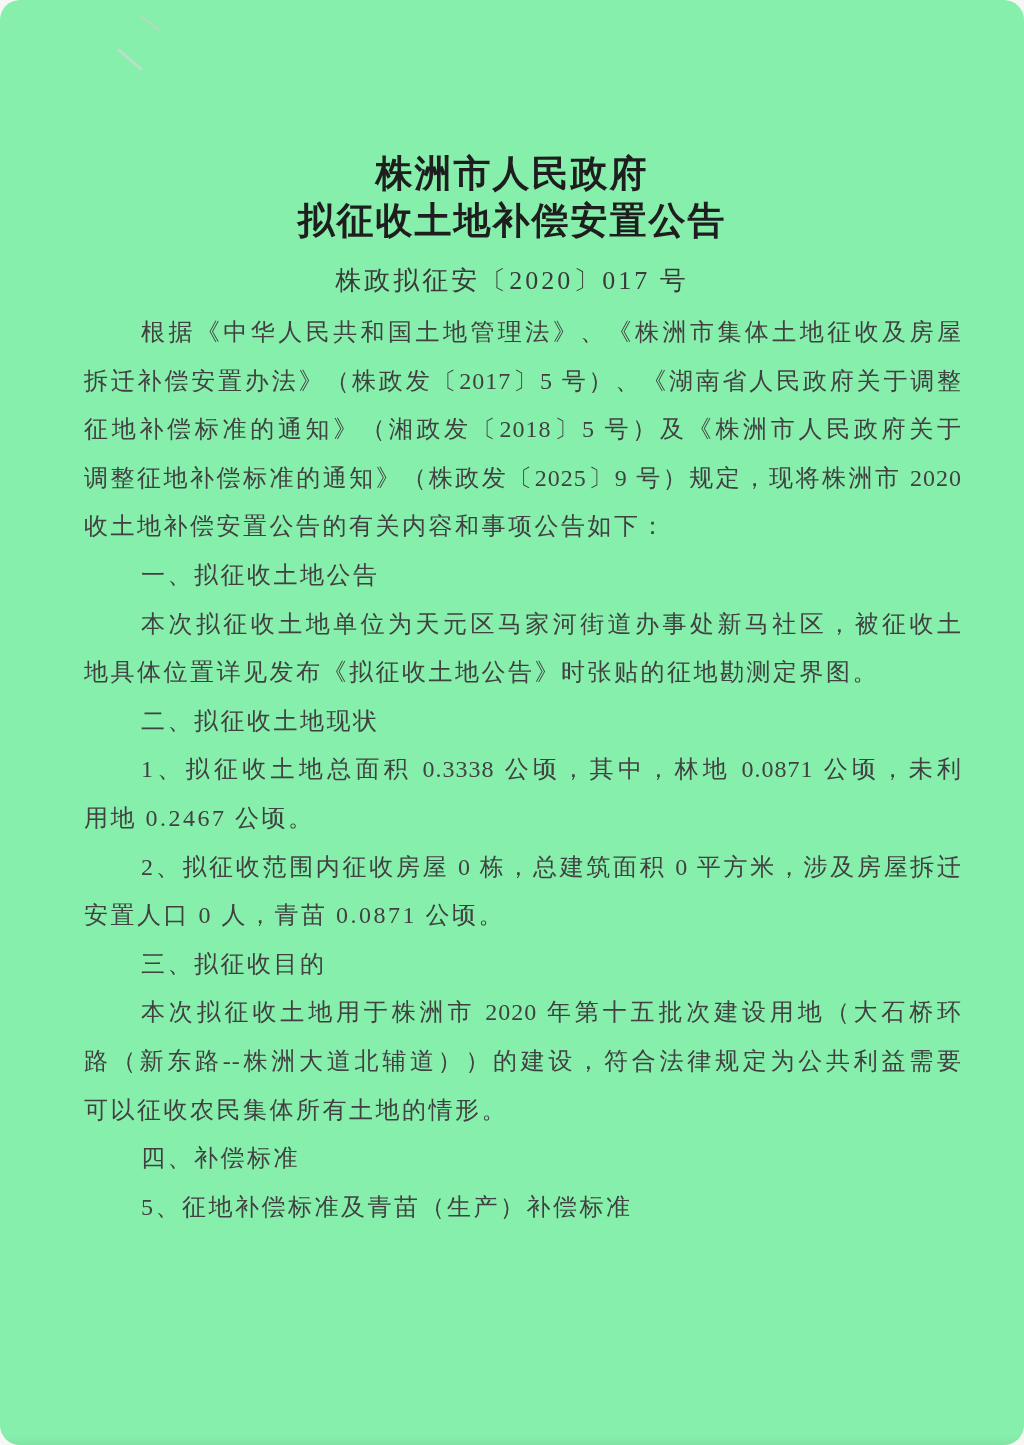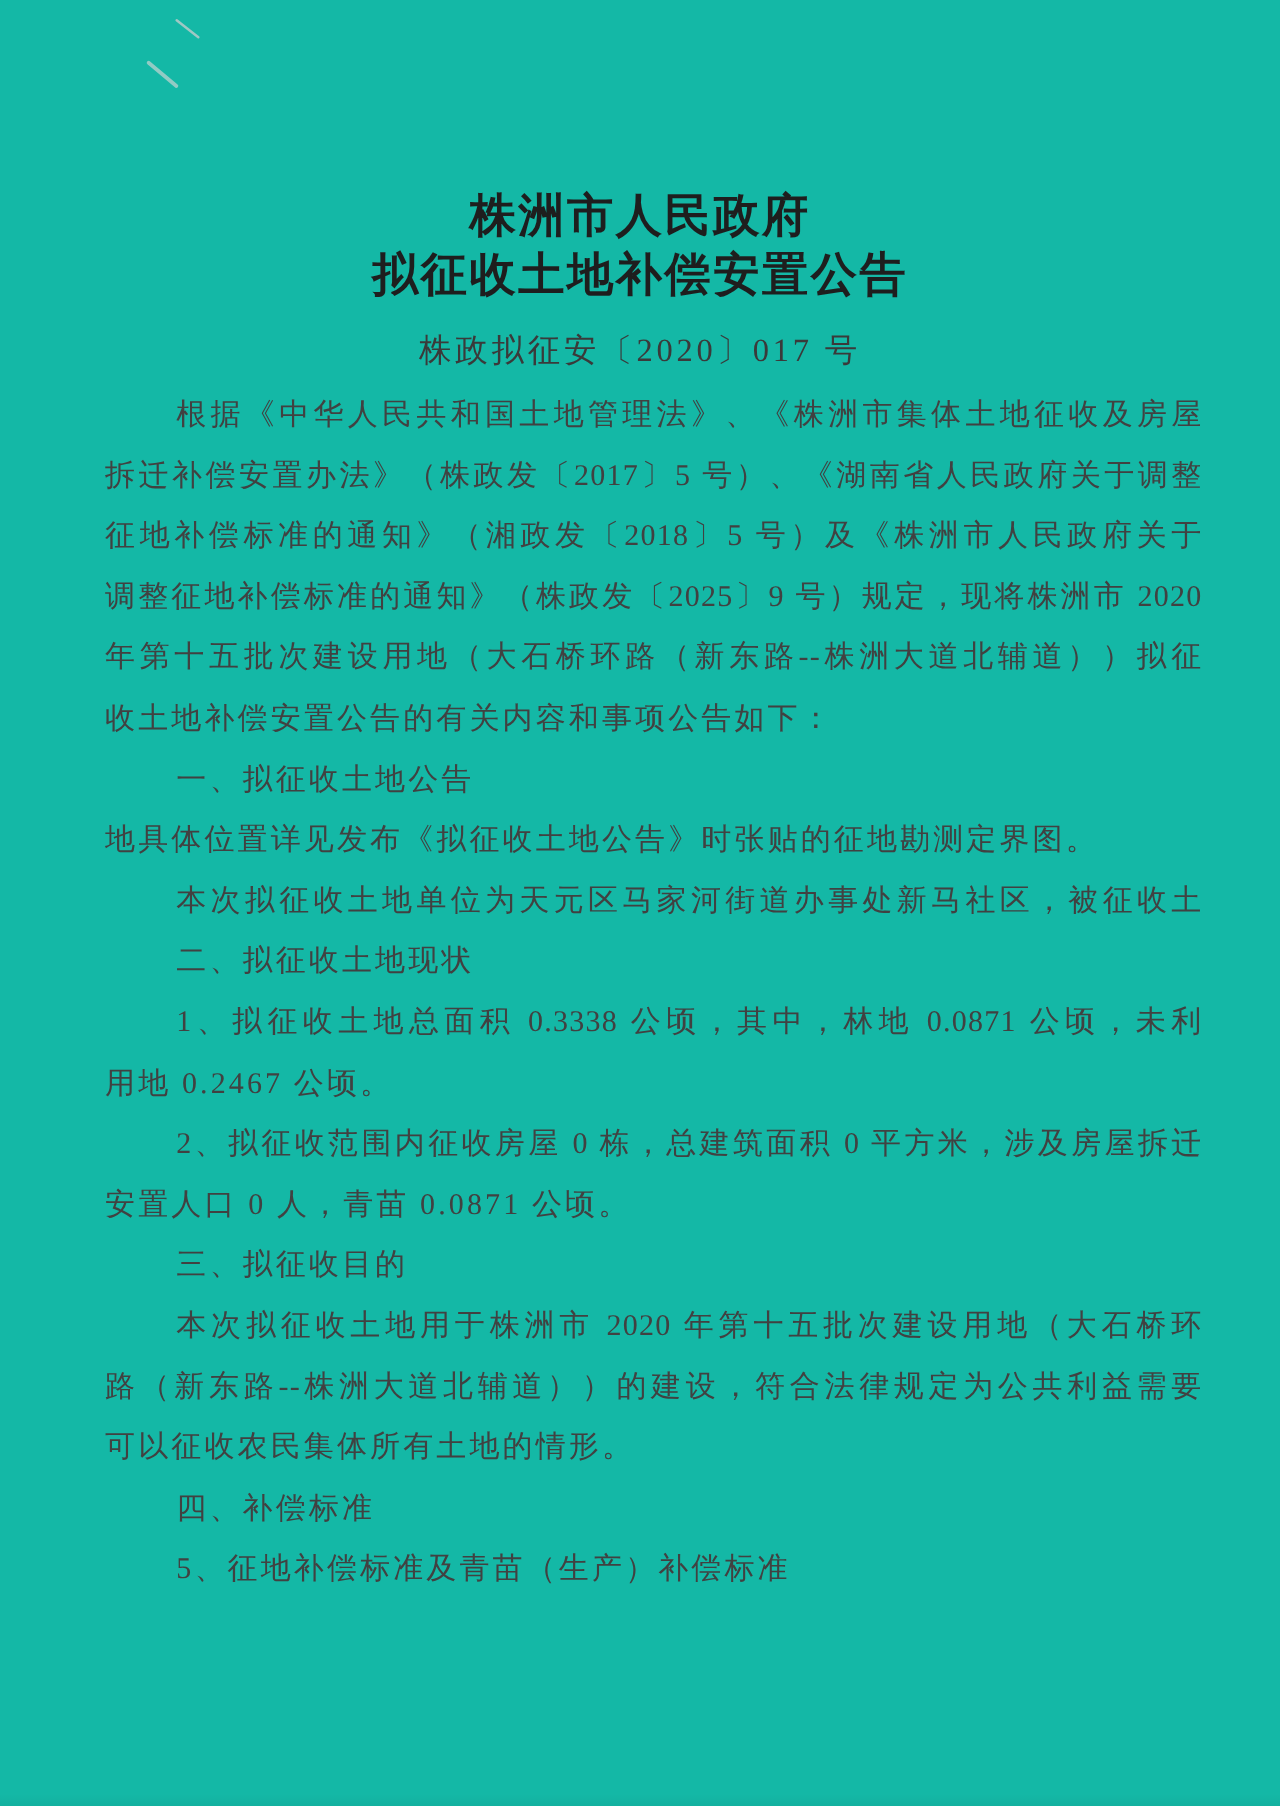--- a/index.html
+++ b/index.html
@@ -5,23 +5,24 @@
   html, body {
     margin: 0;
     padding: 0;
     background: #f6f6f5;
   }
   .page {
     position: relative;
     width: 1024px;
     height: 1445px;
     margin: 0 auto;
-    background: #14b8a6;
+    background: #86efac;
     overflow: hidden;
     font-family: "Liberation Serif", "DejaVu Serif", serif;
+    border-radius: 20px;
   }
   
   .smudge-a {
     position: absolute;
     left: 138px; top: 22px;
     width: 24px; height: 2px;
     background: #cdcdcd;
     transform: rotate(38deg);
     opacity: .75;
     border-radius: 2px;
@@ -104,25 +105,24 @@
     <h1 class="title">株洲市人民政府</h1>
     <h1 class="title">拟征收土地补偿安置公告</h1>
     <div class="doc-number">株政拟征安〔2020〕017 号</div>
   </div>
 
   <div class="content">
     <div class="line indent fill">根据《中华人民共和国土地管理法》、《株洲市集体土地征收及房屋</div>
     <div class="line fill">拆迁补偿安置办法》（株政发〔2017〕5 号）、《湖南省人民政府关于调整</div>
     <div class="line fill">征地补偿标准的通知》（湘政发〔2018〕5 号）及《株洲市人民政府关于</div>
     <div class="line fill">调整征地补偿标准的通知》（株政发〔2025〕9 号）规定，现将株洲市 2020</div>
-    <div class="line fill">年第十五批次建设用地（大石桥环路（新东路--株洲大道北辅道））拟征</div>
     <div class="line">收土地补偿安置公告的有关内容和事项公告如下：</div>
     <div class="line indent">一、拟征收土地公告</div>
+    <div class="line indent fill">本次拟征收土地单位为天元区马家河街道办事处新马社区，被征收土</div>
     <div class="line">地具体位置详见发布《拟征收土地公告》时张贴的征地勘测定界图。</div>
-    <div class="line indent fill">本次拟征收土地单位为天元区马家河街道办事处新马社区，被征收土</div>
     <div class="line indent">二、拟征收土地现状</div>
     <div class="line indent fill">1、拟征收土地总面积 0.3338 公顷，其中，林地 0.0871 公顷，未利</div>
     <div class="line">用地 0.2467 公顷。</div>
     <div class="line indent fill">2、拟征收范围内征收房屋 0 栋，总建筑面积 0 平方米，涉及房屋拆迁</div>
     <div class="line">安置人口 0 人，青苗 0.0871 公顷。</div>
     <div class="line indent">三、拟征收目的</div>
     <div class="line indent fill">本次拟征收土地用于株洲市 2020 年第十五批次建设用地（大石桥环</div>
     <div class="line fill">路（新东路--株洲大道北辅道））的建设，符合法律规定为公共利益需要</div>
     <div class="line">可以征收农民集体所有土地的情形。</div>
     <div class="line indent">四、补偿标准</div>

